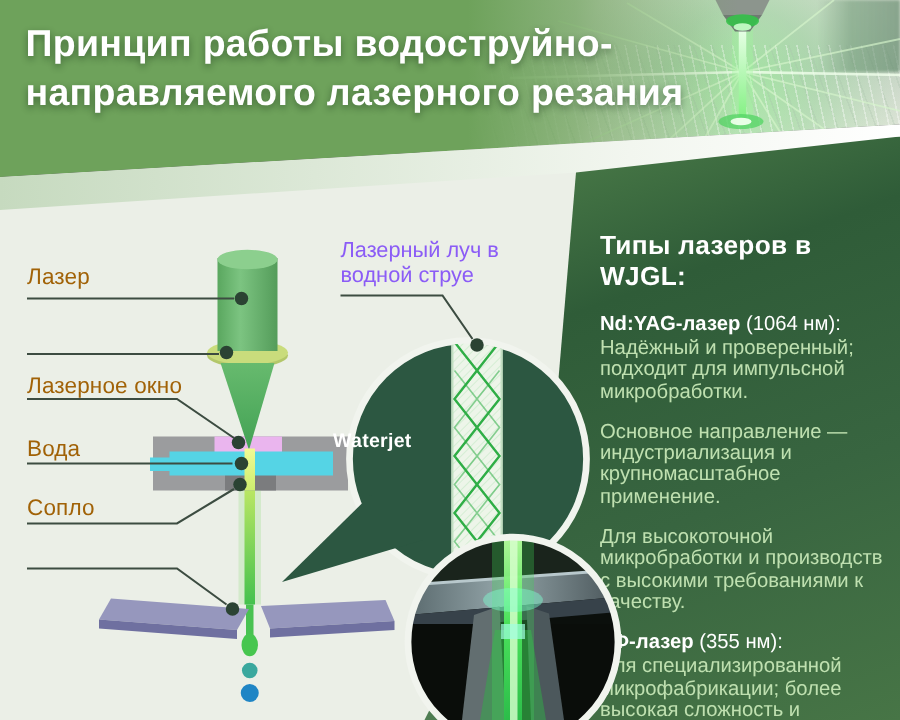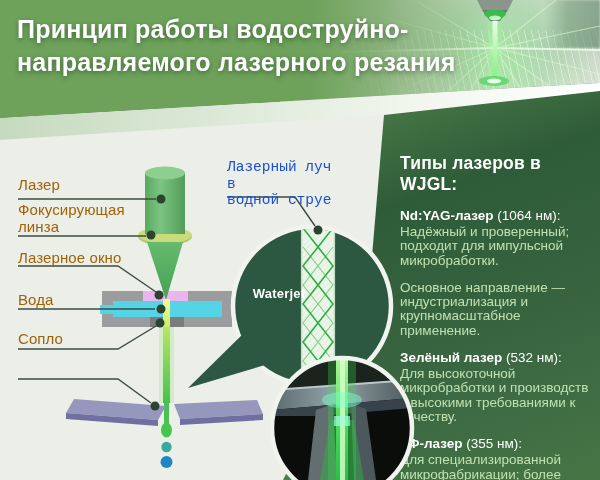--- a/index.html
+++ b/index.html
@@ -52,25 +52,25 @@
   .laser-item .head{font-size:13.5px;line-height:14px;color:#ffffff;}
   .laser-item .head .nm{font-weight:400;}
   .laser-item .head .lname{font-weight:700;text-align:center;}
   .laser-item .desc{font-size:13.5px;line-height:14.3px;color:#bfe0b0;margin-top:2px;}
   
   .dlabel{
     position:absolute;color:#a16207;font-size:15px;line-height:17px;
     font-weight:400;letter-spacing:.1px;
   }
   .callout-label{
-    position:absolute;left:227px;top:159px;width:116px;color:#1d4ed8;
-    font-size:14.5px;line-height:16.5px;font-weight:400;font-family:Liberation Mono, monospace;
+    position:absolute;left:227px;top:159px;width:116px;color:#8b5cf6;
+    font-size:14.5px;line-height:16.5px;font-weight:400;
   }
   .waterjet{
-    position:absolute;left:248px;top:286px;width:62px;text-align:center;
+    position:absolute;left:222px;top:286px;width:62px;text-align:left;
     color:#ffffff;font-size:13px;font-weight:700;letter-spacing:.2px;
   }
   svg{position:absolute;left:0;top:0;pointer-events:none;}
 </style>
 </head>
 <body>
 
 <div class="canvas">
 
   <div class="header">
@@ -139,21 +139,20 @@
       <div class="laser-item">
         <div class="head"><span class="lname">Nd:YAG-лазер</span><span class="nm"> (1064 нм):</span></div>
         <div class="desc">Надёжный и проверенный; подходит для импульсной микробработки.</div>
       </div>
 
       <div class="laser-item">
         <div class="desc">Основное направление — индустриализация и крупномасштабное применение.</div>
       </div>
 
       <div class="laser-item">
-        <div class="head"><span class="lname">Зелёный лазер</span><span class="nm"> (532 нм):</span></div>
         <div class="desc">Для высокоточной микробработки и производств с высокими требованиями к качеству.</div>
       </div>
 
       <div class="laser-item">
         <div class="head"><span class="lname">УФ-лазер</span><span class="nm"> (355 нм):</span></div>
         <div class="desc">Для специализированной микрофабрикации; более высокая сложность и стоимость системы.</div>
       </div>
     </div>
   </div>
 
@@ -290,21 +289,20 @@
         <rect x="336" y="358" width="12" height="124" fill="url(#pbeam)" opacity=".95"></rect>
         <rect x="340" y="358" width="5" height="124" fill="#d9ffd0" opacity=".8"></rect>
         <ellipse cx="342" cy="400" rx="20" ry="8" fill="#7effd0" opacity=".45"></ellipse>
         <rect x="334" y="416" width="16" height="10" fill="#9fffe0" opacity=".7"></rect>
       </g>
       <circle cx="342" cy="428" r="70" fill="none" stroke="#f1f4ee" stroke-width="4.5"></circle>
     </g>
   </svg>
 
   <div class="dlabel" style="left:18px;top:176px;">Лазер</div>
-  <div class="dlabel" style="left:18px;top:201px;width:108px;">Фокусирующая линза</div>
   <div class="dlabel" style="left:18px;top:249px;">Лазерное окно</div>
   <div class="dlabel" style="left:18px;top:291px;">Вода</div>
   <div class="dlabel" style="left:18px;top:330px;">Сопло</div>
 
   <div class="callout-label">
     <span>Лазерный луч в</span><br>
     <span>водной струе</span>
   </div>
 
   <div class="waterjet">Waterjet</div>

